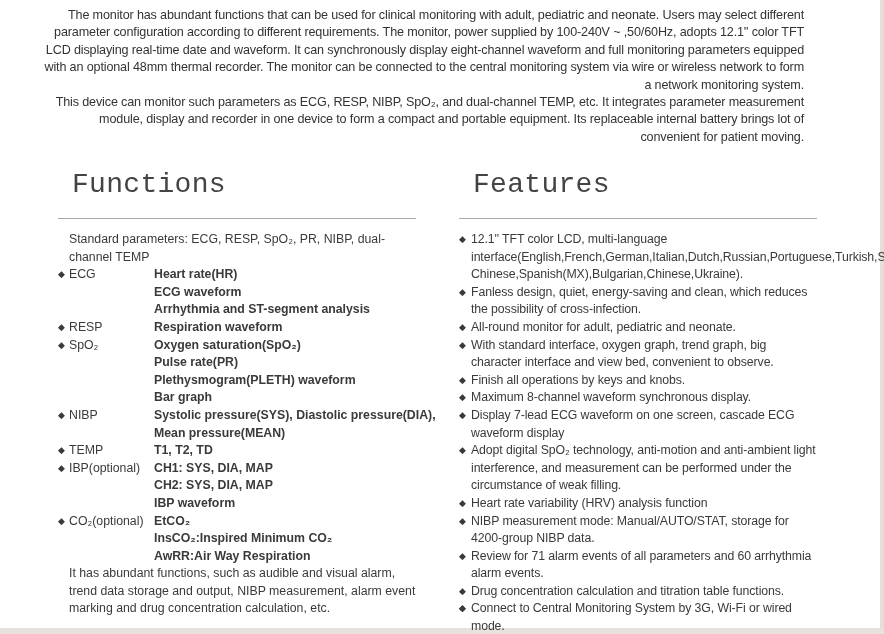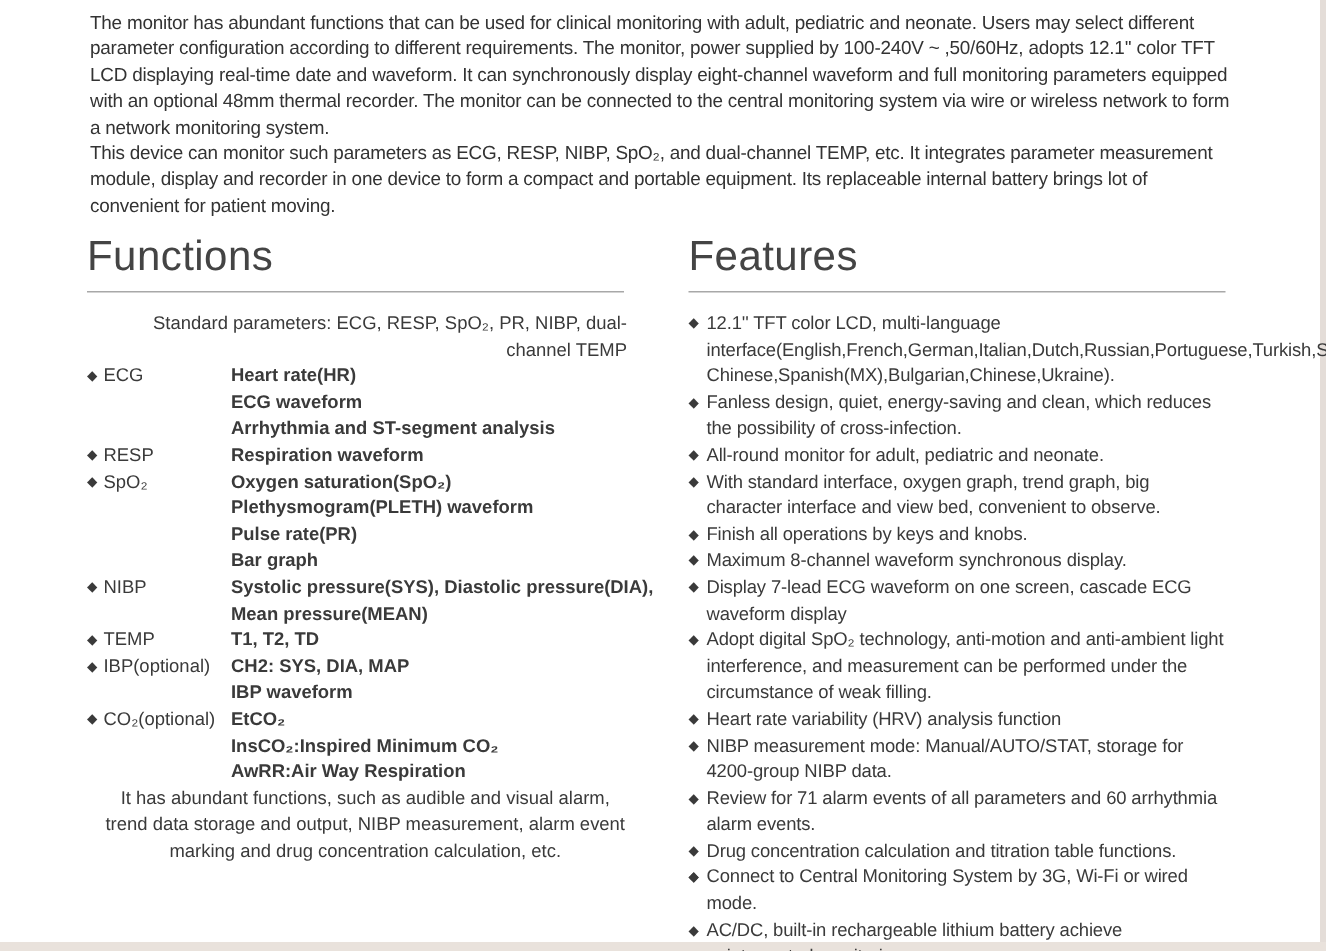--- a/index.html
+++ b/index.html
@@ -11,41 +11,42 @@
   }
   .right-edge {
     position: absolute; left: 880px; top: 0; width: 4px; height: 634px;
     background: #e4ddd8;
   }
   .bottom-edge {
     position: absolute; left: 0; top: 628px; width: 884px; height: 6px;
     background: #e9e2dc;
   }
   .intro {
-    position: absolute; left: 60px; top: 7px; width: 760px;
+    position: absolute; left: 44px; top: 7px; width: 760px;
     font-size: 12.6px; line-height: 17.4px; color: #333;
     letter-spacing: -0.15px;
+    text-align: right;
   }
   .intro p { margin: 0; }
   .col { position: absolute; top: 152px; width: 360px; }
   .col-left { left: 58px; }
   .col-right { left: 459px; }
   .heading {
-    font-size: 28px; font-weight: normal; color: #444; margin: 0;
-    height: 38px; line-height: 38px; letter-spacing: 0.3px;
+    font-size: 28px; font-weight: normal; color: #444; margin: 14px;
+    height: 38px; line-height: 38px; letter-spacing: 0.3px; font-family: Liberation Mono, monospace;
   }
   .rule { height: 0; border-top: 1.5px solid #a8a8a8; margin-top: 4px; width: 358px; }
   .list { margin: 12px 0 0 0; font-size: 12.3px; line-height: 17.6px; color: #3a3a3a; }
-  .std { padding-left: 11px; text-align: right; }
+  .std { padding-left: 11px; }
   .frow { display: flex; }
   .flabel { width: 85px; flex: none; position: relative; padding-left: 11px; white-space: nowrap; }
   .flabel .dia { position: absolute; left: 0; top: 0; font-size: 9px; }
   .fvals { flex: 1; font-weight: bold; }
   .fvals div { white-space: nowrap; }
-  .outro { padding-left: 11px; margin-top: 0; text-align: center; }
+  .outro { padding-left: 11px; margin-top: 0; }
   .feat { position: relative; padding-left: 12px; letter-spacing: -0.1px; }
   .feat .dia { position: absolute; left: 0; top: 0; font-size: 9px; }
 </style>
 </head>
 <body>
 
 <div class="right-edge"></div>
 <div class="bottom-edge"></div>
 
 <div class="intro">
@@ -70,41 +71,42 @@
         <div class="frow">
           <div class="flabel"><span class="dia">◆</span><span>RESP</span></div>
           <div class="fvals">
             <div>Respiration waveform</div>
           </div>
         </div>
         <div class="frow">
           <div class="flabel"><span class="dia">◆</span><span>SpO₂</span></div>
           <div class="fvals">
             <div>Oxygen saturation(SpO₂)</div>
+            <div>Pulse rate(PR)</div>
             <div>Plethysmogram(PLETH) waveform</div>
-            <div>Pulse rate(PR)</div>
             <div>Bar graph</div>
           </div>
         </div>
         <div class="frow">
           <div class="flabel"><span class="dia">◆</span><span>NIBP</span></div>
           <div class="fvals">
             <div>Systolic pressure(SYS), Diastolic pressure(DIA),</div>
             <div>Mean pressure(MEAN)</div>
           </div>
         </div>
         <div class="frow">
           <div class="flabel"><span class="dia">◆</span><span>TEMP</span></div>
           <div class="fvals">
             <div>T1, T2, TD</div>
           </div>
         </div>
         <div class="frow">
           <div class="flabel"><span class="dia">◆</span><span>IBP(optional)</span></div>
           <div class="fvals">
+            <div>CH1: SYS, DIA, MAP</div>
             <div>CH2: SYS, DIA, MAP</div>
             <div>IBP waveform</div>
           </div>
         </div>
         <div class="frow">
           <div class="flabel"><span class="dia">◆</span><span>CO₂(optional)</span></div>
           <div class="fvals">
             <div>EtCO₂</div>
             <div>InsCO₂:Inspired Minimum CO₂</div>
             <div>AwRR:Air Way Respiration</div>

